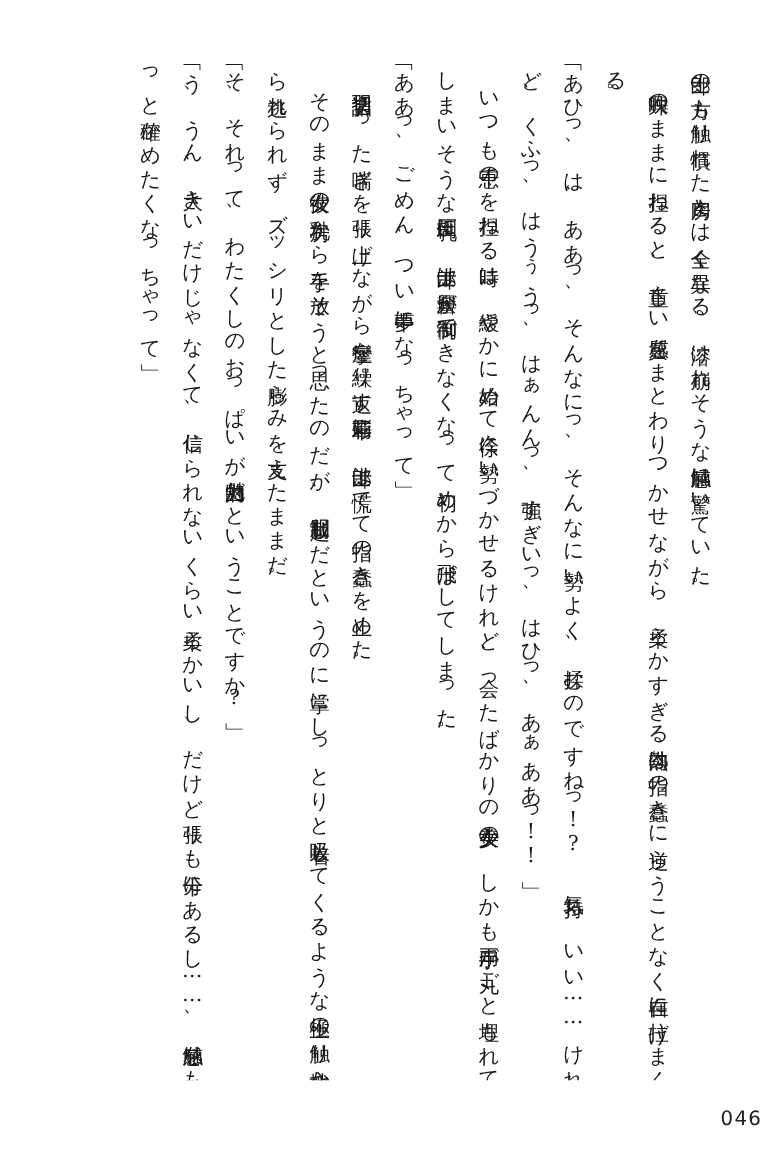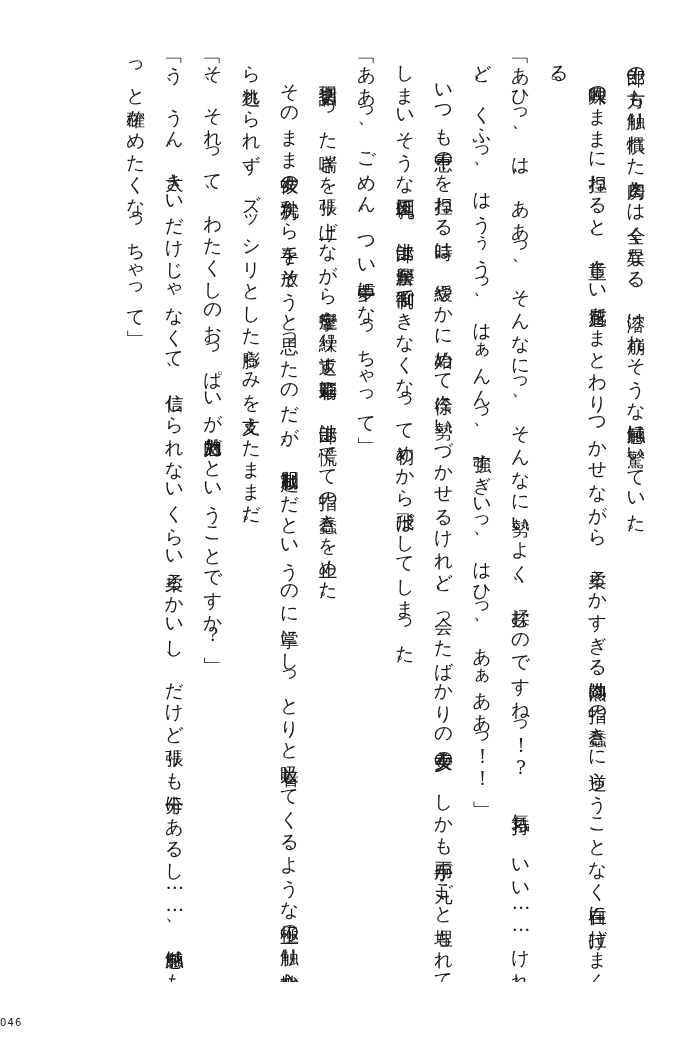--- a/index.html
+++ b/index.html
@@ -50,23 +50,23 @@
 
   #text-body p.indent {
     text-indent: 1em;
   }
 
   #page-number {
     position: absolute;
     left: 0;
     right: 0;
     bottom: 22px;
-    text-align: left;
+    text-align: right;
     font-family: "DejaVu Sans", "Liberation Sans", sans-serif;
-    font-size: 10px;
+    font-size: 18px;
     letter-spacing: 1.2px;
     color: #222222;
   }
 </style>
 </head>
 <body>
 
 <div id="page">
 
   <div id="text-body">

